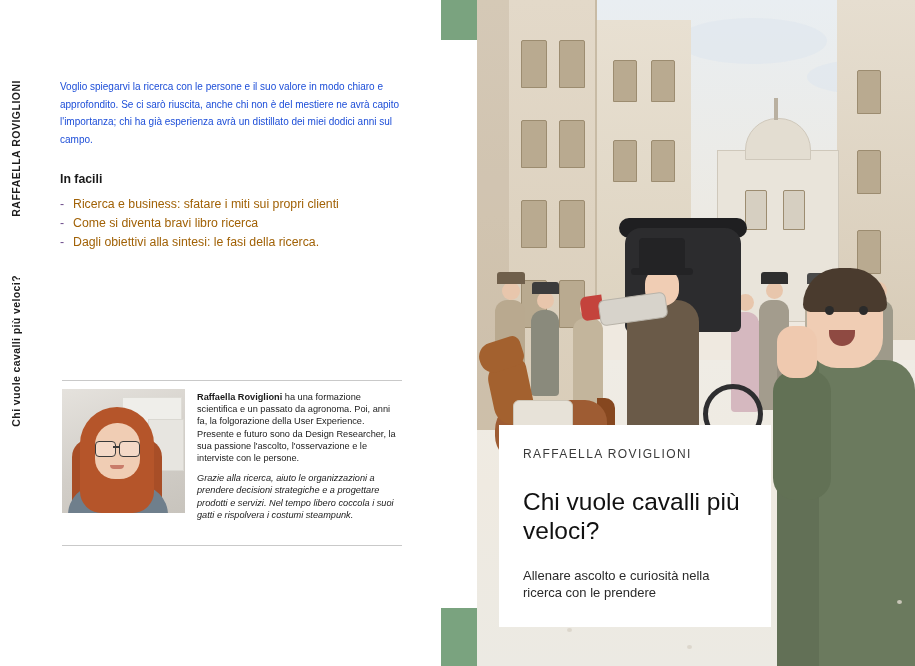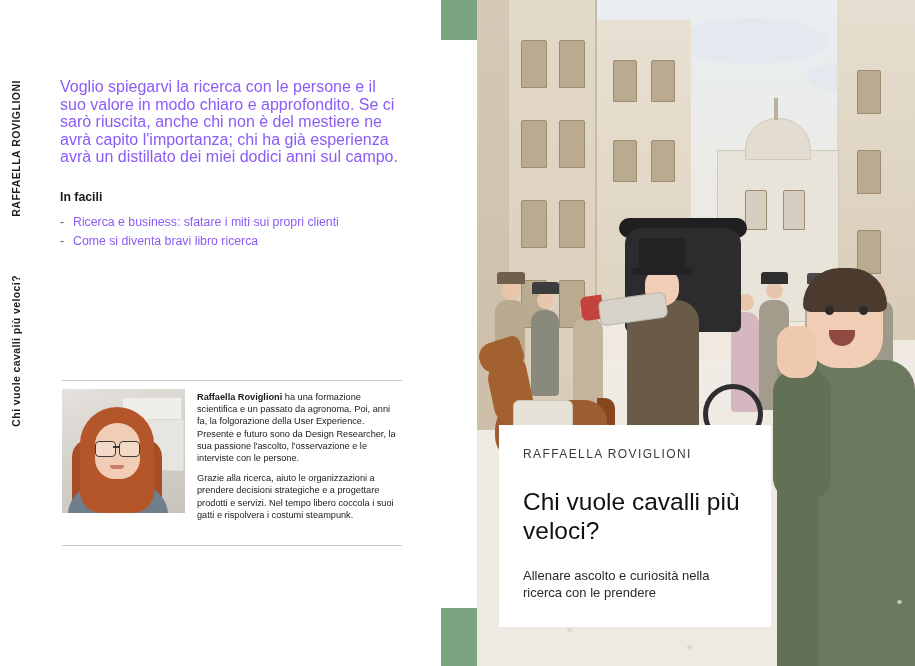--- a/index.html
+++ b/index.html
@@ -71,39 +71,39 @@
   }
 
   .back-body {
     position: absolute;
     left: 60px;
     top: 78px;
     width: 345px;
   }
   .back-body p {
     margin: 0 0 17px 0;
-    font-size: 16px;
+    font-size: 10px;
     line-height: 17.5px;
-    color: #8b5cf6;
+    color: #1d4ed8;
   }
   .in-breve {
     margin: 24px 0 9px 0;
     font-size: 12.3px;
     font-weight: bold;
     color: #1a1a1a;
   }
   .bullet-list {
     margin: 0;
     padding: 0;
     list-style: none;
   }
   .bullet-list li {
     font-size: 12.3px;
     line-height: 19px;
-    color: #8b5cf6;
+    color: #a16207;
     padding-left: 13px;
     position: relative;
   }
   .bullet-list li::before {
     content: "-";
     position: absolute;
     left: 0;
     color: #6b4a8a;
   }
 
@@ -182,21 +182,21 @@
     position: absolute; left: 44px; top: 86px; width: 22px; height: 16px; background: #e8c2a8;
   }
 
   .author-text {
     font-size: 9.2px;
     line-height: 12.2px;
     color: #1a1a1a;
     padding-top: 2px;
   }
   .author-text p { margin: 0 0 8px 0; }
-  .author-text p:last-child { margin-bottom: 16px; }
+  .author-text p:last-child { margin-bottom: 16px; font-style: italic; }
   .author-name { font-weight: bold; }
 
   
   .front-cover {
     position: absolute;
     left: 477px; top: 0;
     width: 438px; height: 666px;
     overflow: hidden;
     background: #efe9e0;
   }
@@ -421,20 +421,21 @@
 
   <div class="back-cover">
 
     <div class="back-body">
       <p>Voglio spiegarvi la ricerca con le persone e il suo valore in modo chiaro e approfondito. Se ci sarò riuscita, anche chi non è del mestiere ne avrà capito l'importanza; chi ha già esperienza avrà un distillato dei miei dodici anni sul campo.</p>
 
       <div class="in-breve">In facili</div>
       <ul class="bullet-list">
         <li>Ricerca e business: sfatare i miti sui propri clienti</li>
         <li>Come si diventa bravi libro ricerca</li>
+        <li>Dagli obiettivi alla sintesi: le fasi della ricerca.</li>
       </ul>
     </div>
 
     <div class="author-box">
       <div class="author-photo">
         <div class="ph-bg"></div>
         <div class="ph-wall"></div>
         <div class="ph-wall2"></div>
         <div class="ph-hair2"></div>
         <div class="ph-hair3"></div>

